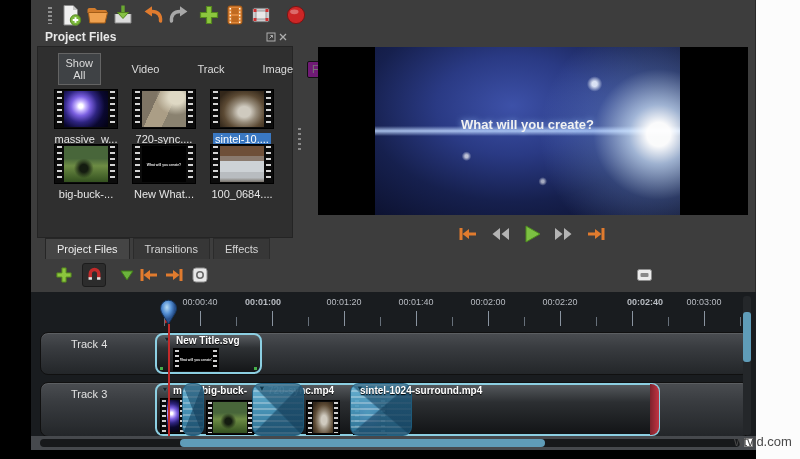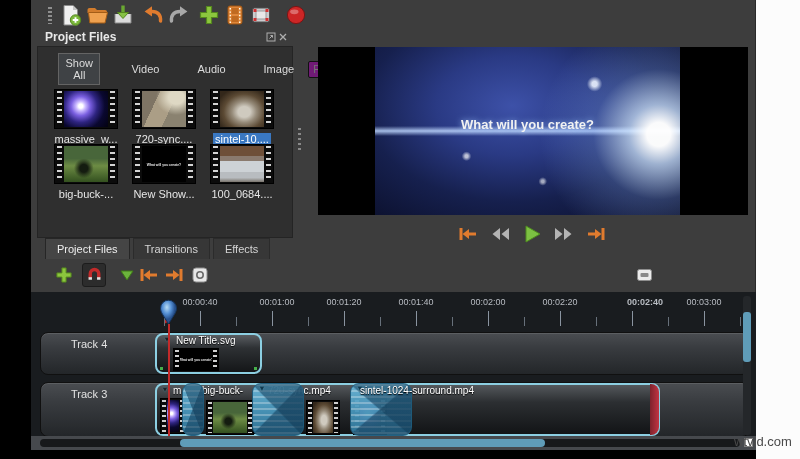--- a/index.html
+++ b/index.html
@@ -94,21 +94,21 @@
   .lane { position:absolute; left:9px; width:710px; border-radius:8px; border:1px solid #101010;
           background:linear-gradient(180deg,#4a4d51 0%, #393c40 35%, #232629 100%);
           box-shadow:inset 0 1px 0 rgba(255,255,255,.10); }
   .lane-4 { top:40px; height:43px; }
   .lane-3 { top:90px; height:55px; }
   .track-label { position:absolute; left:14px; top:5px; font-size:11px; color:#e2e2e2;margin-left:16px; }
 
   .clip { position:absolute; border:2px solid #8ccfe2; border-radius:8px;
           background:linear-gradient(180deg,#5a5e62 0%, #2e3134 35%, #141618 100%); }
   .clip-t4 { left:124px; top:41px; width:107px; height:41px; }
-  .clip-label { position:absolute; top:0; font-size:10px; font-weight:400; color:#fff; white-space:nowrap; text-shadow:0 1px 1px #000; }
+  .clip-label { position:absolute; top:0; font-size:10px; font-weight:700; color:#fff; white-space:nowrap; text-shadow:0 1px 1px #000; }
   .chev { position:absolute; top:0; font-size:8px; color:#1e2226; text-shadow:0 0 1px #67b0c8; }
   .mini-strip { position:absolute; background:#0b0b0b; border:1px solid #000; }
   .mini-strip::before, .mini-strip::after { content:''; position:absolute; top:1px; bottom:1px; width:4px;
       background:repeating-linear-gradient(180deg,#cfcfcf 0 2px, transparent 2px 5px); }
   .mini-strip::before { left:1px; } .mini-strip::after { right:1px; }
   .mini-shot { position:absolute; left:6px; right:6px; top:1px; bottom:1px; overflow:hidden; }
   .gdot { position:absolute; bottom:2px; width:3px; height:3px; background:#46b04a; }
 
   .group-t3 { position:absolute; left:124px; top:91px; width:505px; height:53px; border:2px solid #8ccfe2; border-radius:8px;
               background:linear-gradient(180deg,#54585c 0%, #2c2f32 35%, #121416 100%); }
@@ -217,21 +217,21 @@
         <svg width="10" height="10" viewBox="0 0 10 10">
             <path d="M2 2l6 6M8 2L2 8" stroke="#aeaeae" stroke-width="1.3"></path>
           </svg>
       </button>
     </div>
     <div class="pf-body">
       <div class="filter-row">
         <span id="filter-tabs" style="display:flex; gap:24px;">
             <button class="ftab sel">Show All</button>
             <button class="ftab">Video</button>
-            <button class="ftab">Audio</button>
+            <button class="ftab">Track</button>
             <button class="ftab">Image</button>
           </span>
         <input class="filter-input" placeholder="Filter" style="">
         <button class="corner-btn" style="width:18px;height:18px">
           <svg width="16" height="16" viewBox="0 0 16 16">
             <path d="M14 2L6.5 9.5 9 12 15.5 3.5z" fill="#c8c8c8"></path>
             <path d="M6 10l3 3-4.5 1.5z" fill="#8a8a8a"></path>
           </svg>
         </button>
       </div>
@@ -245,21 +245,21 @@
           <div class="file-item" style="left: 168px; top: 42px;"><div class="filmstrip">
               <div class="shot shot-sintel"></div>
             </div><span class="file-label sel">sintel-10....</span></div>
           <div class="file-item" style="left: 12px; top: 97px;"><div class="filmstrip">
               <div class="shot shot-bigbuck"></div>
             </div><span class="file-label">big-buck-...</span></div>
           <div class="file-item" style="left: 90px; top: 97px;"><div class="filmstrip">
               <div class="shot shot-title">
                 <span class="tiny">What will you create?</span>
               </div>
-            </div><span class="file-label">New Show...</span></div>
+            </div><span class="file-label">New What...</span></div>
           <div class="file-item" style="left: 168px; top: 97px;"><div class="filmstrip">
               <div class="shot shot-bedroom"></div>
             </div><span class="file-label">100_0684....</span></div>
         </div>
     </div>
   </div>
 
   <div class="splitter">
       <div class="dots"></div>
     </div>
@@ -354,21 +354,21 @@
         <rect x="3.5" y="4" width="8" height="4" rx="1" fill="#8a8a8a"></rect>
       </svg>
     </button>
 
   </div>
 
   <div class="timeline">
     <div id="ruler">
         <span class="ruler-label" style="left: 169px;">00:00:40</span>
         <div class="tick-major" style="left: 169px;"></div>
-        <span class="ruler-label" style="left: 246px;">00:01:00</span>
+        <span class="ruler-label" style="left: 232px; font-weight: bold;">00:01:00</span>
         <div class="tick-major" style="left: 241px;"></div>
         <span class="ruler-label" style="left: 313px;">00:01:20</span>
         <div class="tick-major" style="left: 313px;"></div>
         <span class="ruler-label" style="left: 385px;">00:01:40</span>
         <div class="tick-major" style="left: 385px;"></div>
         <span class="ruler-label" style="left: 457px;">00:02:00</span>
         <div class="tick-major" style="left: 457px;"></div>
         <span class="ruler-label" style="left: 529px;">00:02:20</span>
         <div class="tick-major" style="left: 529px;"></div>
         <span class="ruler-label" style="left: 614px; font-weight: bold;">00:02:40</span>

